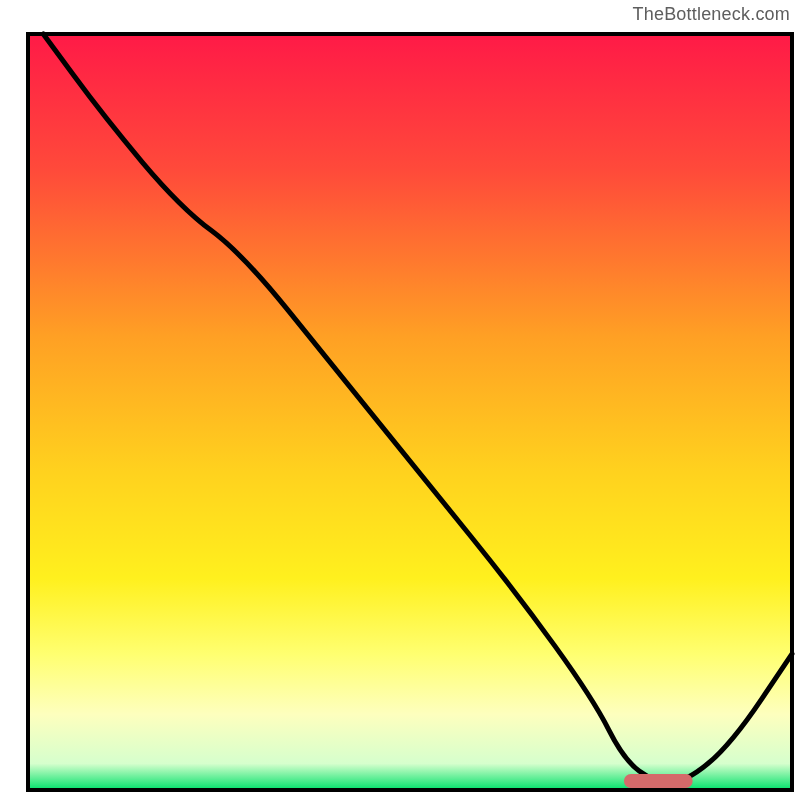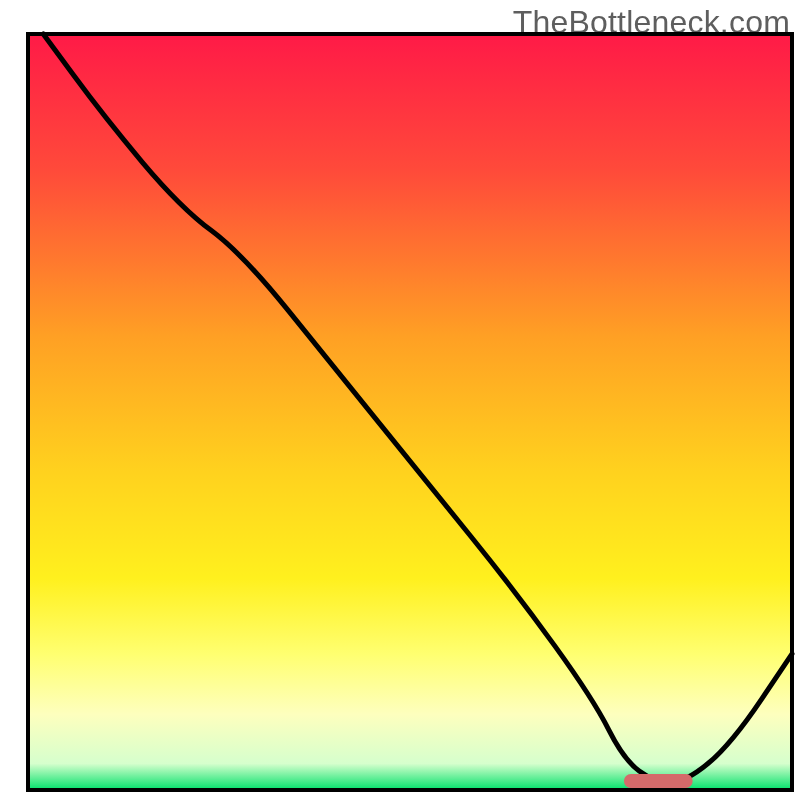--- a/index.html
+++ b/index.html
@@ -13,21 +13,21 @@
   }
   .wrap {
     position: relative;
     width: 800px;
     height: 800px;
   }
   .watermark {
     position: absolute;
     top: 4px;
     right: 10px;
-    font-size: 32px;
+    font-size: 18px;
     font-weight: 500;
     color: #5e5e5e;
     letter-spacing: 0.2px;
   }
   svg {
     position: absolute;
     top: 0;
     left: 0;
   }
 </style>

